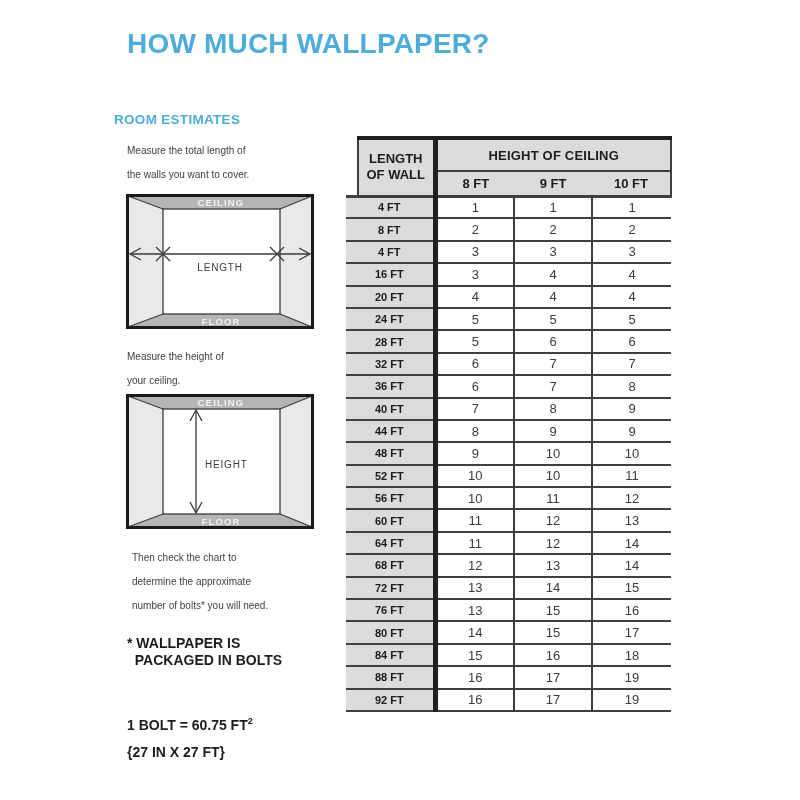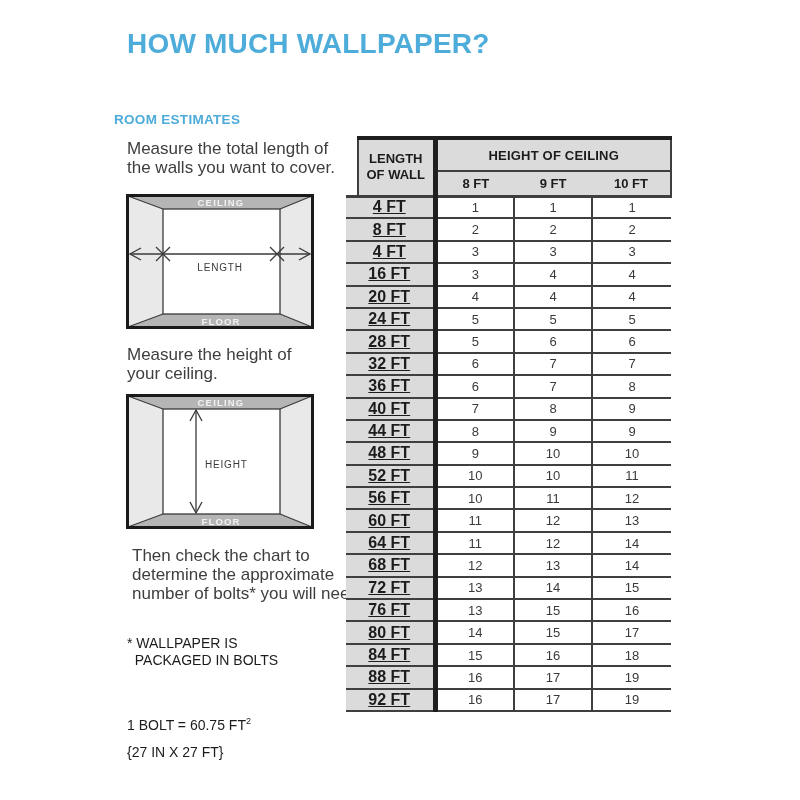--- a/index.html
+++ b/index.html
@@ -15,26 +15,26 @@
     font-family:"Liberation Sans", sans-serif;position:relative;overflow:hidden;}
 
   .abs{position:absolute;}
 
   .page-title{left:127px;top:28px;font-size:28px;font-weight:bold;color:var(--accent);letter-spacing:0.2px;}
 
   .section-heading{font-size:13.5px;font-weight:bold;color:var(--accent);letter-spacing:0.3px;}
   #room-estimates{left:114px;top:112px;}
   #table-heading{left:346px;top:112px;width:326px;text-align:center;margin-top:40px;}
 
-  .para{font-size:17px;line-height:19px;color:var(--text);white-space:pre-line;}
+  .para{font-size:10px;line-height:24px;color:var(--text);white-space:pre-line;}
   #step1{left:127px;top:139px;}
   #step2{left:127px;top:345px;}
   #step3{left:132px;top:546px;}
 
-  .bold-note{font-size:14px;line-height:17px;font-weight:normal;color:var(--dark);white-space:pre;}
+  .bold-note{font-size:14px;line-height:17px;font-weight:bold;color:var(--dark);white-space:pre;}
   #footnote{left:127px;top:635px;}
   #bolt-info{left:127px;top:708px;line-height:27px;}
   #bolt-info sup{font-size:9px;}
 
   #fig1{left:126px;top:194px;}
   #fig2{left:126px;top:394px;}
   .room-svg{display:block;}
   .room-label{font-size:9.5px;font-weight:bold;letter-spacing:1.2px;fill:#f2f2f2;}
   .dim-label{font-size:10px;letter-spacing:0.8px;fill:#3a3a3a;}
 
@@ -46,22 +46,22 @@
   .t-label{border-top:4px solid var(--bdark);border-left:2px solid var(--bthin);
     border-right:5px solid var(--bdark);border-bottom:3px solid var(--bthin);
     height:58px;white-space:pre-line;line-height:16px;}
   .t-group{border-top:4px solid var(--bdark);border-right:2px solid var(--bthin);
     border-bottom:2px solid var(--bthin);height:33px;letter-spacing:0.2px;}
   .t-sub{border-bottom:3px solid var(--bthin);height:25px;}
   .t-sub:last-child{border-right:2px solid var(--bthin);}
   tbody td{border-top:2px solid var(--bthin);height:22.4px;font-size:13px;color:#3a3a3a;}
   tbody tr:first-child td{border-top:3px solid var(--bthin);}
   tbody tr:last-child td{border-bottom:2px solid var(--bthin);}
-  .b-label{background:var(--cellgray);font-weight:bold;font-size:16px;color:var(--dark);
-    border-right:5px solid var(--bdark);text-decoration:underline;}
+  .b-label{background:var(--cellgray);font-weight:bold;font-size:11px;color:var(--dark);
+    border-right:5px solid var(--bdark);}
   .b-val + .b-val{border-left:2px solid var(--bthin);}
 </style>
 </head>
 <body>
 
 <h1 class="abs page-title">HOW MUCH WALLPAPER?</h1>
 
 <h2 class="abs section-heading" id="room-estimates">ROOM ESTIMATES</h2>
 
 <p class="abs para" id="step1">Measure the total length of

